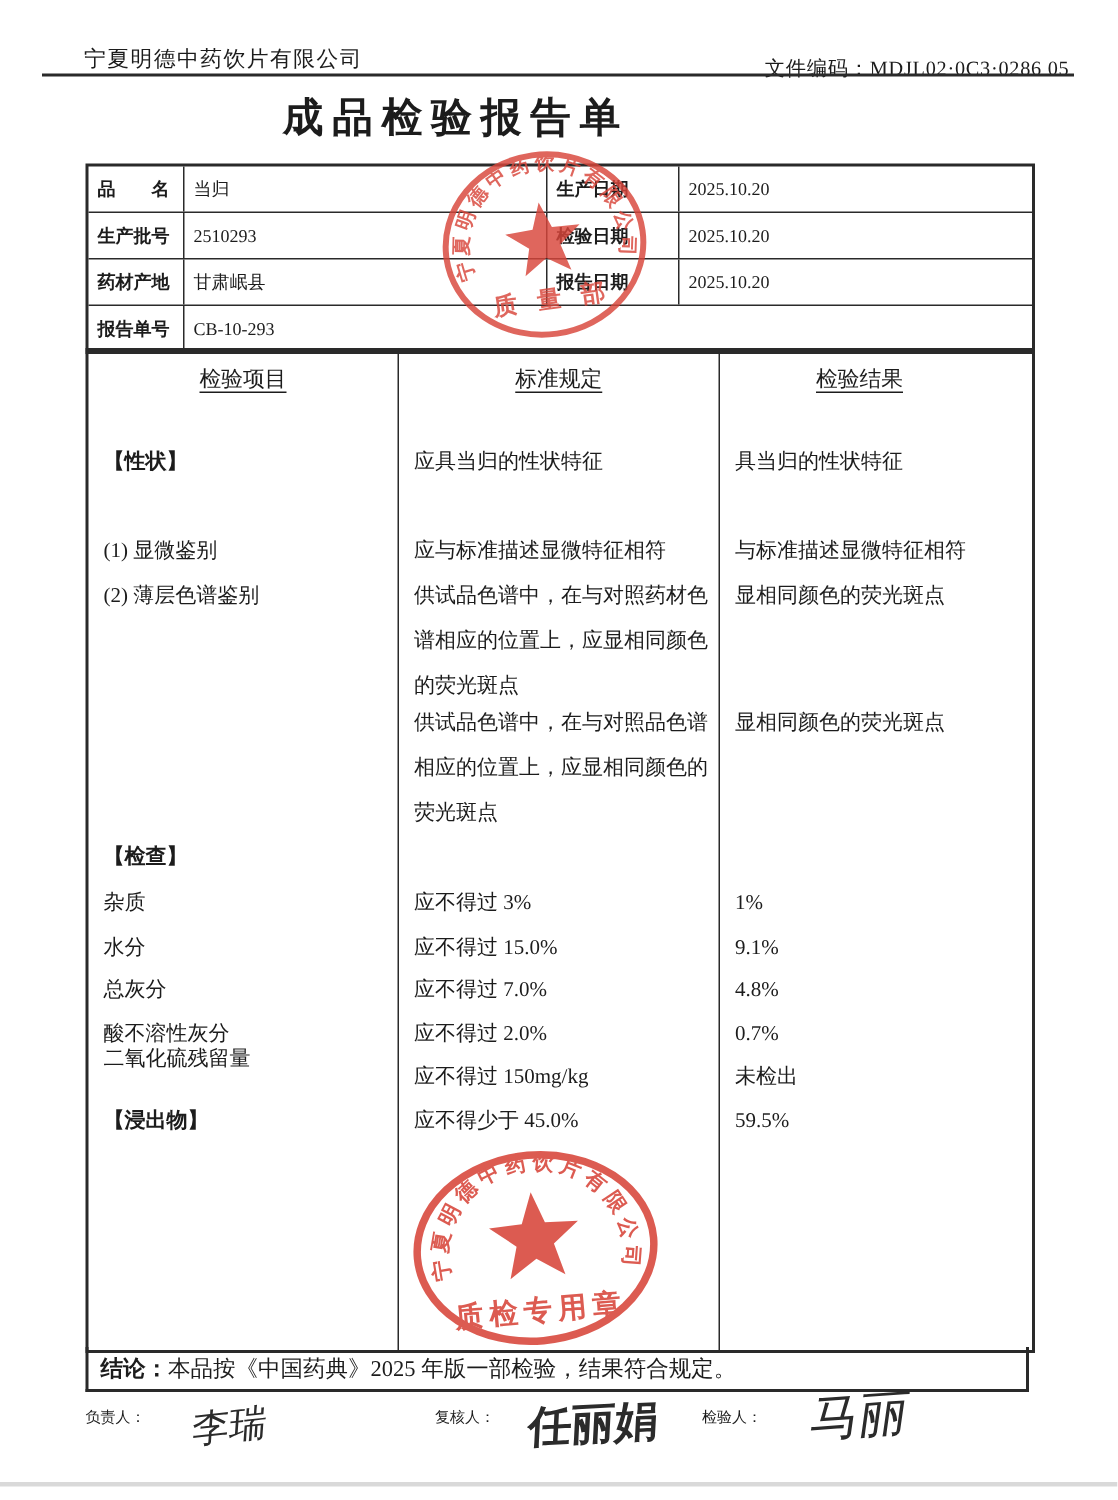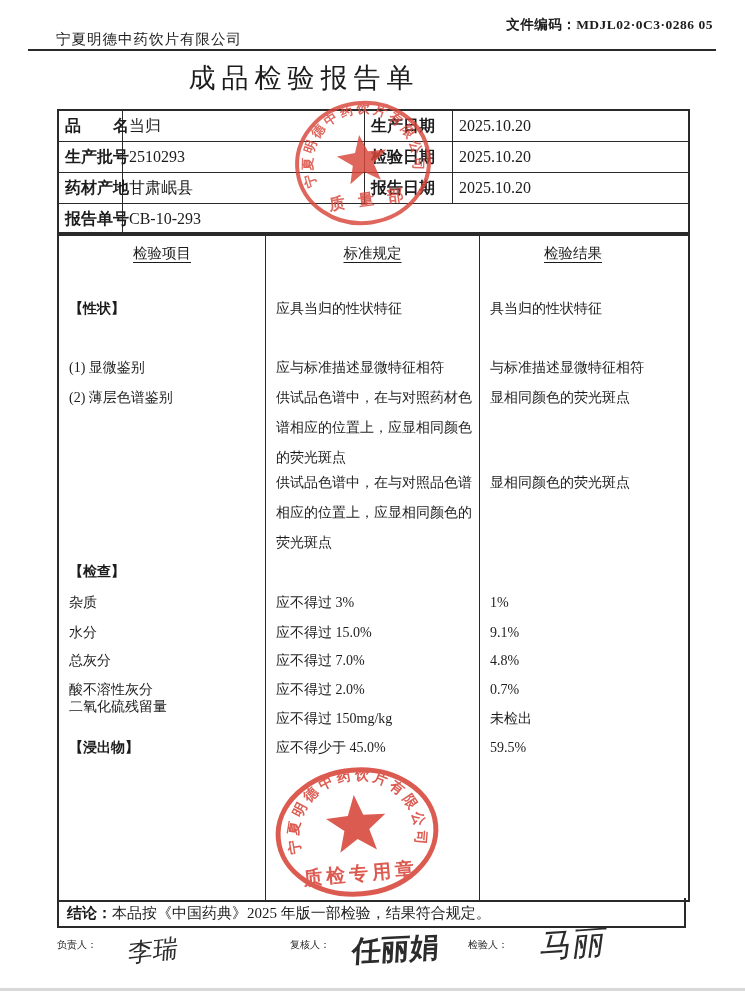--- a/index.html
+++ b/index.html
@@ -4,30 +4,30 @@
 <style>
   html,body{margin:0;padding:0;}
   body{
     width:745px;height:1000px;position:relative;background:#ffffff;
     font-family:"Liberation Serif","DejaVu Serif",serif;color:#1c1c1c;
     overflow:hidden;
   }
   .abs{position:absolute;}
   
   .company-name{left:56px;top:30px;font-size:14.5px;letter-spacing:1px;}
-  .doc-code{right:32px;top:16px;font-size:13.5px;letter-spacing:.5px;font-weight:bold;}
+  .doc-code{right:32px;top:37px;font-size:13.5px;letter-spacing:.5px;}
   .header-rule{left:28px;top:49px;width:688px;height:0;border-top:2px solid #2a2a2a;}
   
   .page-title{left:0;top:60px;width:608px;text-align:center;font-size:27px;
-    font-weight:normal;letter-spacing:6px;}
+    font-weight:bold;letter-spacing:6px;}
   
   .info-table{left:57px;top:109px;width:629px;border:2px solid #2a2a2a;background:transparent;}
   .info-row{display:grid;grid-template-columns:64px 242px 88px 1fr;border-bottom:1px solid #2a2a2a;}
   .info-row.last{grid-template-columns:64px 1fr;border-bottom:none;}
-  .info-cell{height:30px;line-height:30px;font-size:16px;padding:0 6px;
+  .info-cell{height:30px;line-height:30px;font-size:12px;padding:0 6px;
     border-right:1px solid #2a2a2a;white-space:nowrap;overflow:visible;}
   .info-cell.no-r{border-right:none;}
   .info-label{font-weight:600;}
   
   .main-table{left:57px;top:232px;width:629px;height:666px;border:2px solid #2a2a2a;}
   .vline{position:absolute;top:0;bottom:0;width:0;border-left:1px solid #2a2a2a;}
   .vline.c1{left:206px;} .vline.c2{left:420px;}
   .mt-cell{position:absolute;font-size:14px;line-height:18px;white-space:nowrap;}
   .mt-head{font-size:14.5px;text-decoration:underline;text-underline-offset:4px;}
   .col-item{left:10px;width:190px;}

